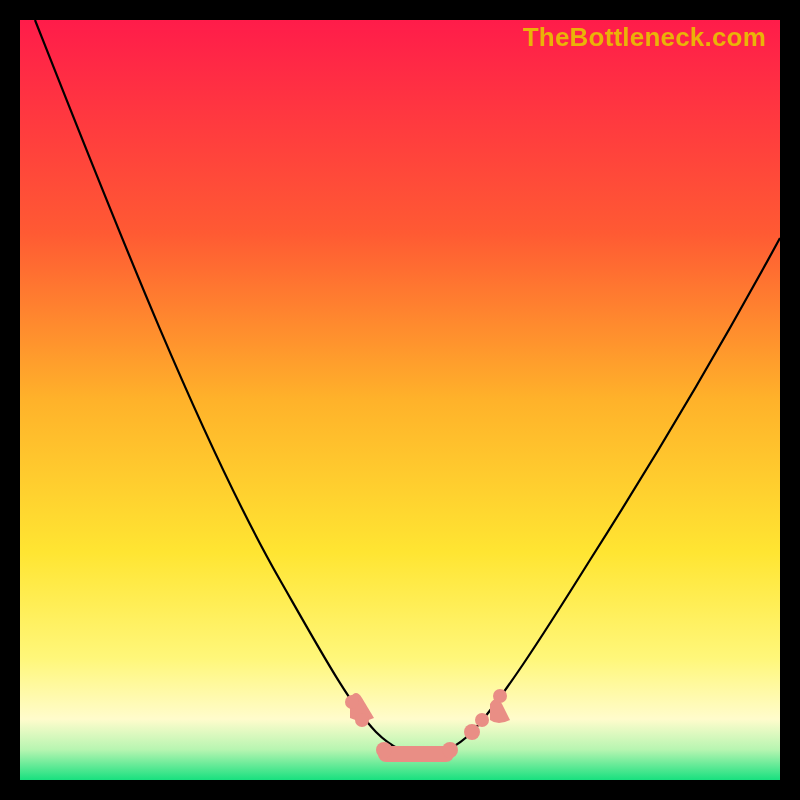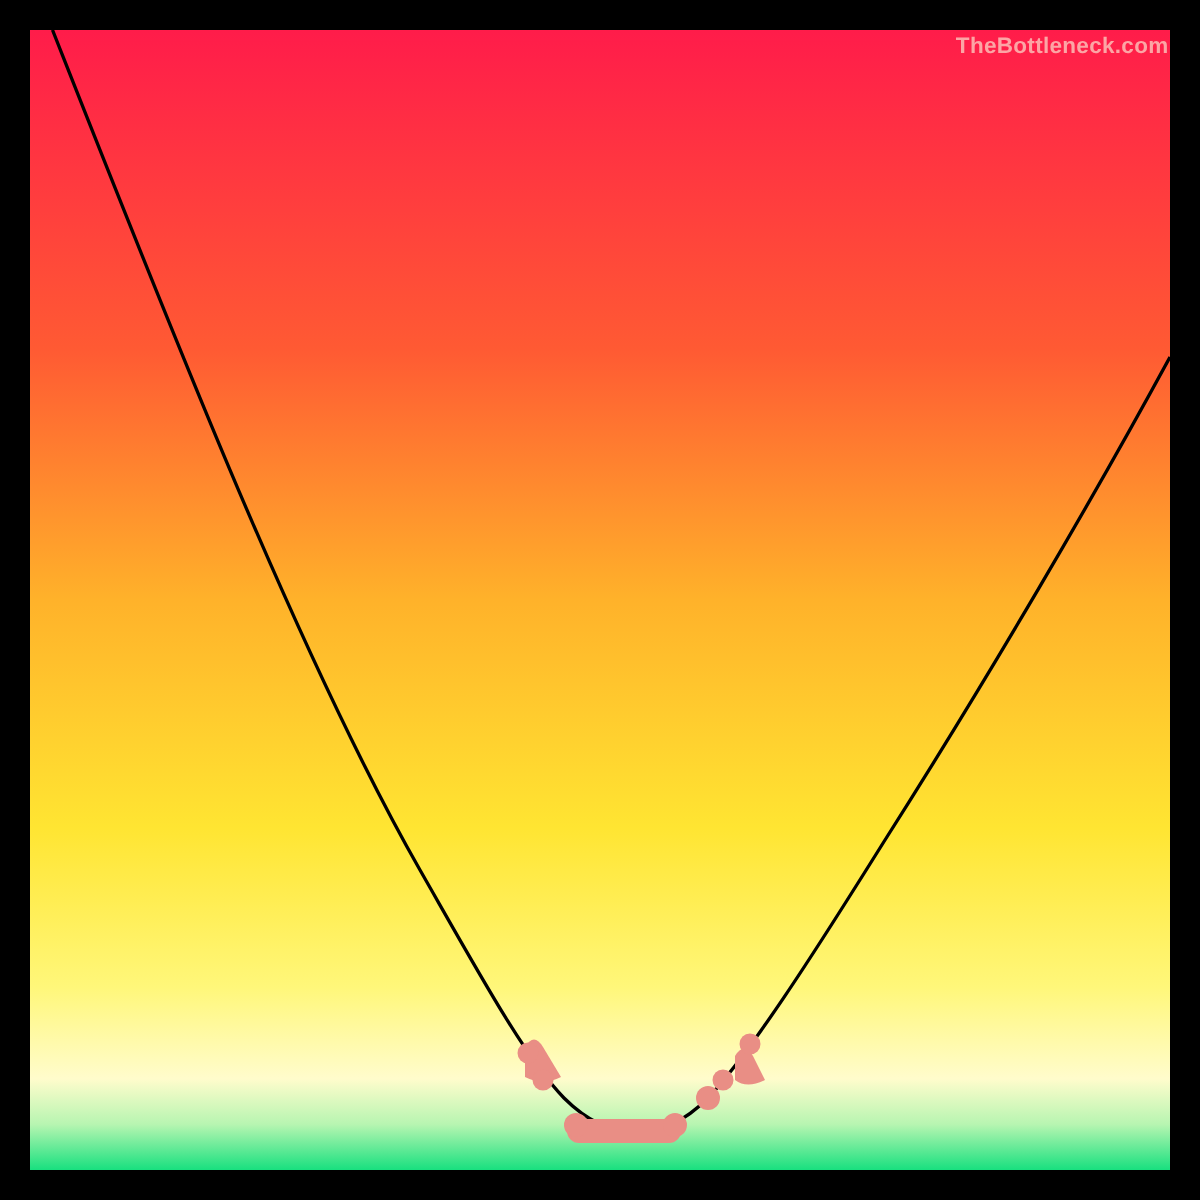--- a/index.html
+++ b/index.html
@@ -22,23 +22,23 @@
   .gradient-bg {
     position: absolute;
     left: 0;
     top: 0;
     width: 100%;
     height: 100%;
   }
   .watermark {
     position: absolute;
     top: 22px;
-    right: 21px;
-    color: #fca5a5;
-    font-size: 15px;
+    right: 34px;
+    color: #eab308;
+    font-size: 26px;
     font-weight: 600;
     letter-spacing: 0.2px;
   }
   svg.curve {
     position: absolute;
     left: 0;
     top: 0;
     width: 100%;
     height: 100%;
   }

